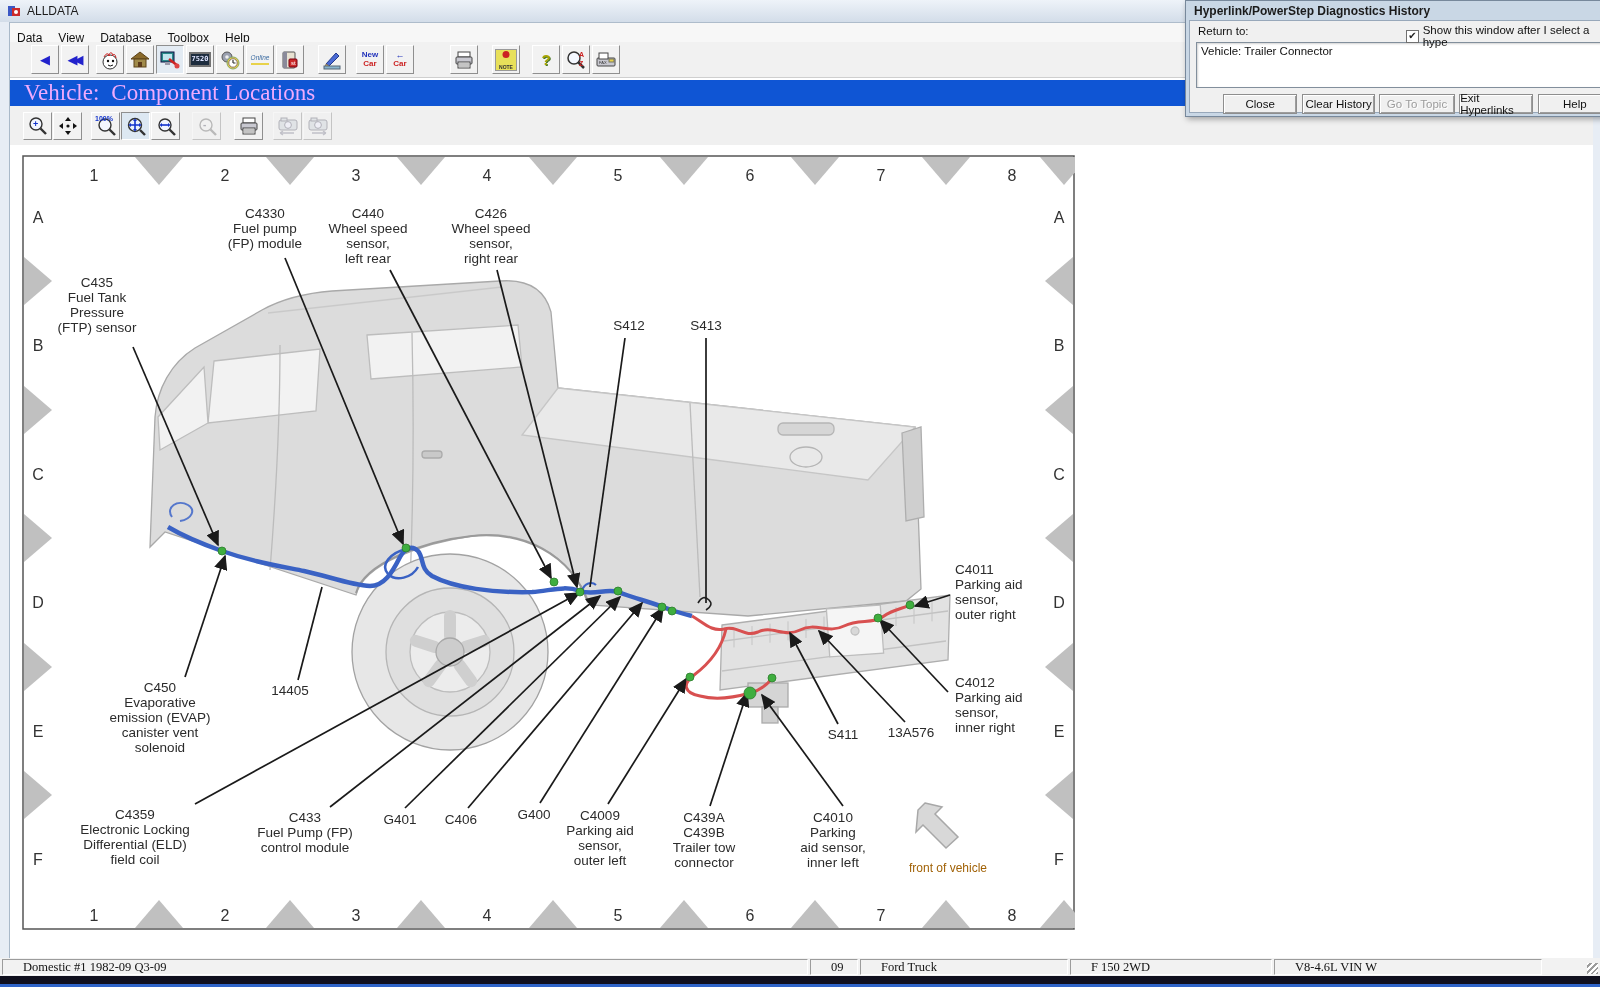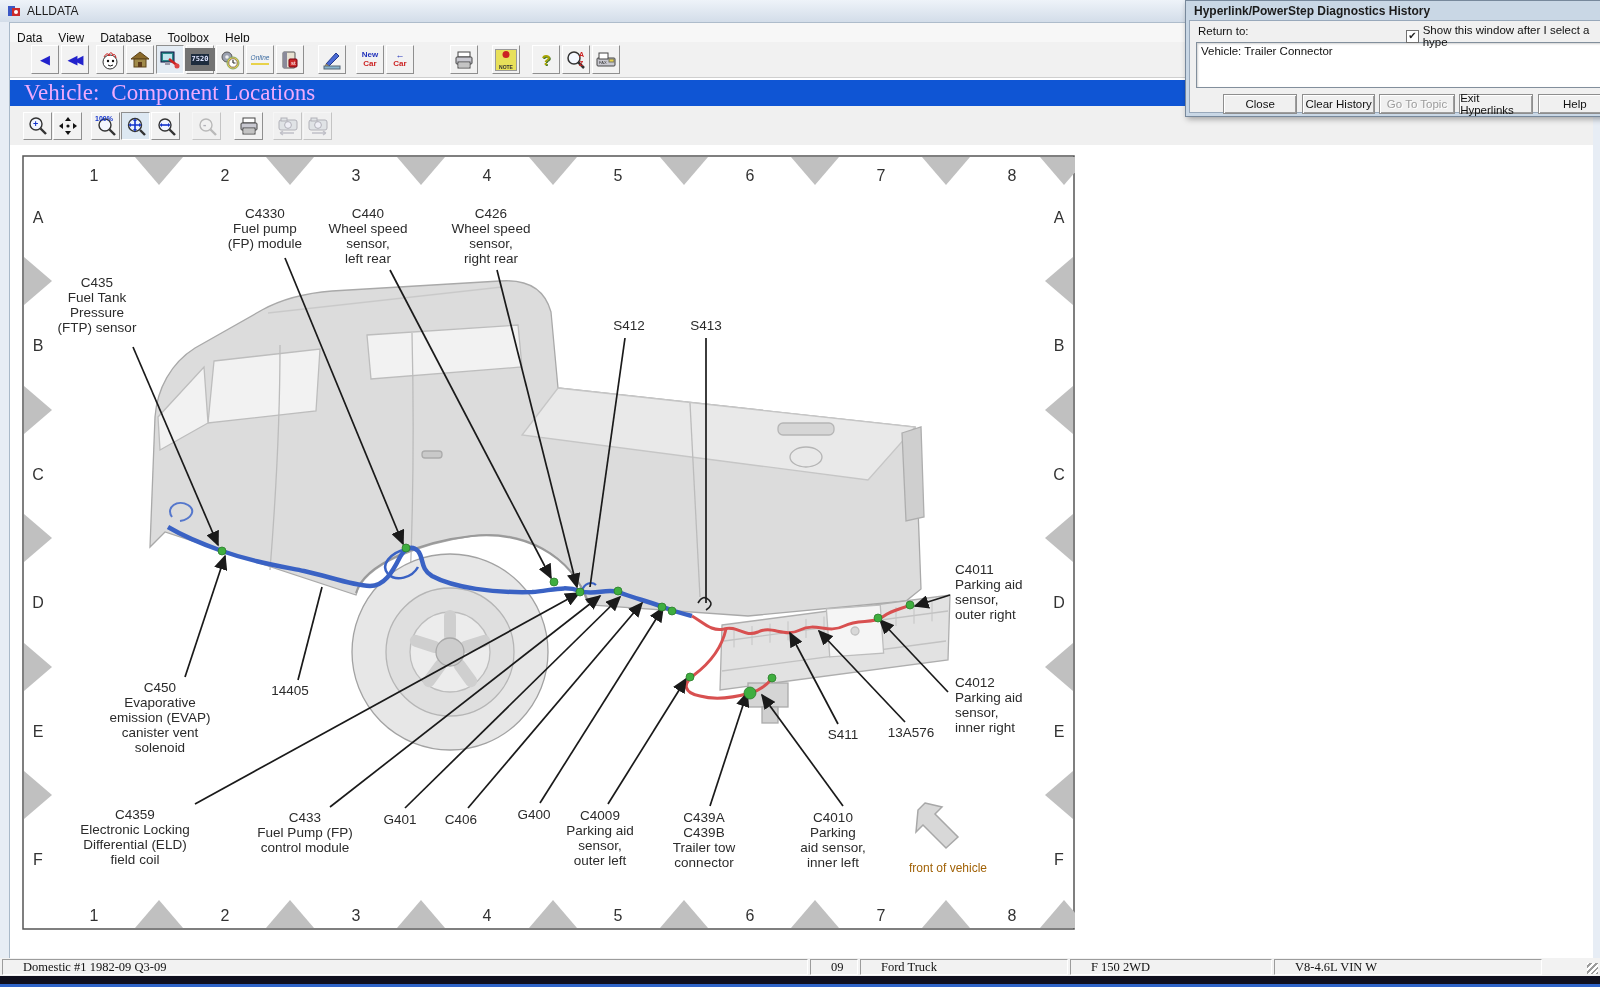--- a/index.html
+++ b/index.html
@@ -18,21 +18,21 @@
   .menu-item{padding:12px 9px 2px 7px;cursor:default;}
   .menu-item u{text-decoration:underline;}
 
   .toolbar{position:absolute;left:10px;top:42px;right:7px;height:36px;background:#f1f1f1;
     border-bottom:1px solid #cfcfcf;display:flex;align-items:center;padding-left:21px;box-sizing:border-box;}
   .tb{width:26px;height:27px;background:#f2f2f2;border:1px solid;border-color:#ffffff #8f8f8f #8f8f8f #ffffff;
     display:flex;align-items:center;justify-content:center;margin-right:2px;position:relative;font-size:13px;}
   .tb.pressed{border-color:#8f8f8f #ffffff #ffffff #8f8f8f;background:#e3ebf3;}
   .arrow-blue{color:#2222cc;font-size:13px;line-height:1;}
   .dbl{letter-spacing:-4px;margin-right:3px;}
-  .odo{border:6px solid #737373;background:#1d2c3e;color:#dfe4ff;font-family:"DejaVu Sans Mono",monospace;
+  .odo{border:2px solid #737373;background:#1d2c3e;color:#dfe4ff;font-family:"DejaVu Sans Mono",monospace;
     font-size:7px;font-weight:bold;padding:2px 1px;line-height:1;}
   .online-txt{font-size:6.5px;font-style:italic;color:#3a6aa0;border-bottom:2px solid #e8d24a;line-height:1.3;}
   .newcar{font-size:8px;font-weight:bold;line-height:1.05;text-align:center;}
   .newcar .n{color:#2233bb;} .newcar .c{color:#cc2222;}
   .prevcar{font-size:8px;font-weight:bold;line-height:1.05;text-align:center;color:#cc2222;}
   .prevcar .a{color:#2233bb;font-size:9px;}
   .note-chip{background:#e8e05a;border:1px solid #999;width:20px;height:20px;font-size:5px;font-weight:bold;
     color:#333;display:flex;align-items:flex-end;justify-content:center;position:relative;}
   .note-chip .pin{position:absolute;top:1px;left:50%;transform:translateX(-50%);width:7px;height:7px;border-radius:50%;background:#c22;}
   .q-glyph{font-weight:bold;font-size:15px;color:#a8a400;text-shadow:1px 1px 0 #4c7a2c;}

